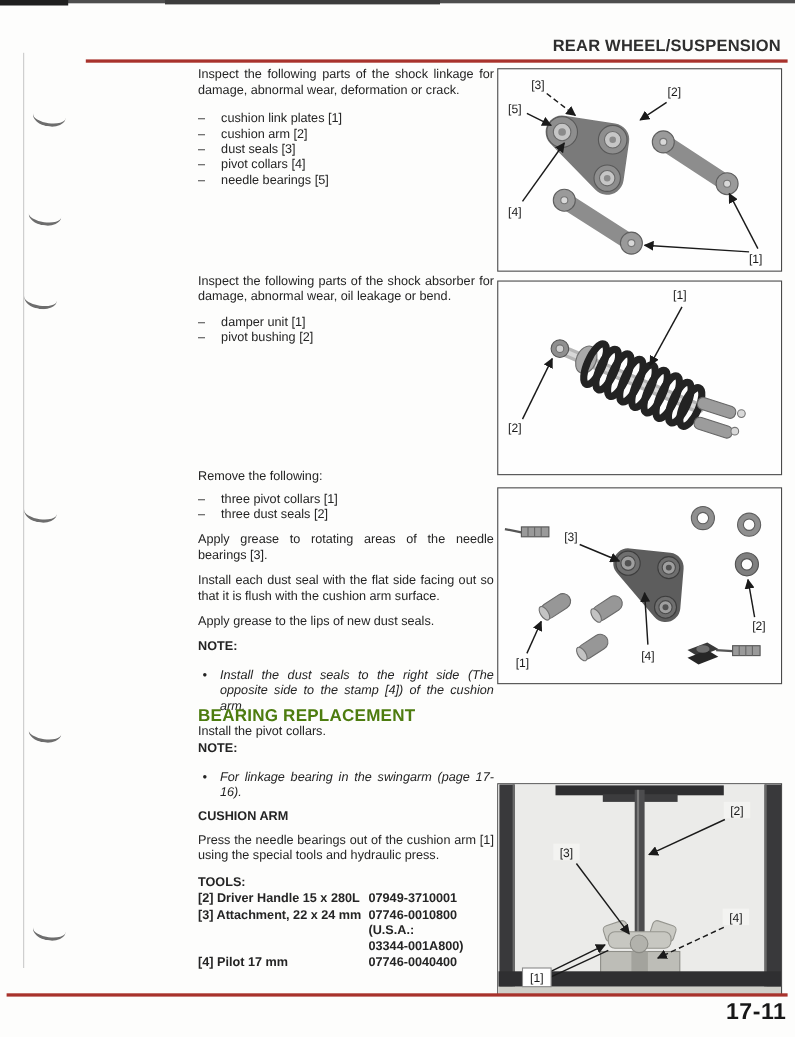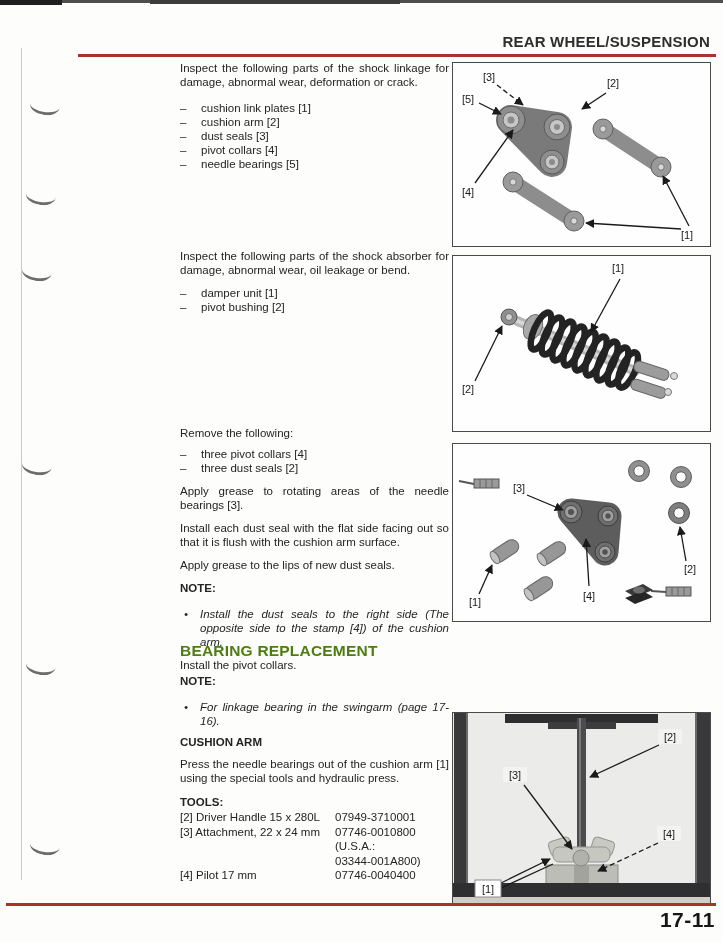--- a/index.html
+++ b/index.html
@@ -29,21 +29,21 @@
   .dash-item .dash{flex:0 0 21px;}
   .dash-item .dash::before{content:"\2013";}
   .note-label{font-weight:bold;margin:0 0 1px 0;}
   .bullet-item{display:flex;margin:12px 0 9px 0;font-style:italic;}
   .bullet-item .bul{flex:0 0 16px;padding-left:4px;}
   .bullet-item .bul::before{content:"\2022";}
   .bullet-item .btext{text-align:justify;flex:1;}
   .h-main{font-size:15.5px;font-weight:bold;letter-spacing:.2px;margin:0 0 16px 0;color:#4d7c0f;}
   .h-sub{font-size:11.5px;font-weight:bold;margin:0 0 8px 0;}
   .tools-label{font-weight:bold;margin:10px 0 1px 0;}
-  .tool-row{display:grid;grid-template-columns:155px 1fr;font-weight:normal;line-height:14.5px;}
+  .tool-row{display:grid;grid-template-columns:155px 1fr;font-weight:bold;line-height:14.5px;}
 
   
   .figbox{position:absolute;left:452px;width:259px;border:1px solid #4a4a4a;background:#fefefe;box-sizing:border-box;}
   .figbox svg{display:block;}
   .figlabel{font-size:11px;fill:#1a1a1a;}
   .leader{stroke:#1a1a1a;stroke-width:1.3;fill:none;}
   .leader-d{stroke:#1a1a1a;stroke-width:1.3;fill:none;stroke-dasharray:5 3;}
 </style>
 </head>
 <body>
@@ -102,21 +102,21 @@
           <span>pivot bushing [2]</span>
         </div>
     </div>
   </div>
 
   <div class="tcol" style="top:426px;">
     <p class="para" style="margin-bottom:7px;">Remove the following:</p>
     <div class="dash-list">
       <div class="dash-item">
           <span class="dash"></span>
-          <span>three pivot collars [4]</span>
+          <span>three pivot collars [1]</span>
         </div>
       <div class="dash-item">
           <span class="dash"></span>
           <span>three dust seals [2]</span>
         </div>
     </div>
     <p class="para">Apply grease to rotating areas of the needle bearings [3].</p>
     <p class="para">Install each dust seal with the flat side facing out so that it is flush with the cushion arm surface.</p>
     <p class="para">Apply grease to the lips of new dust seals.</p>
     <p class="note-label">NOTE:</p>

